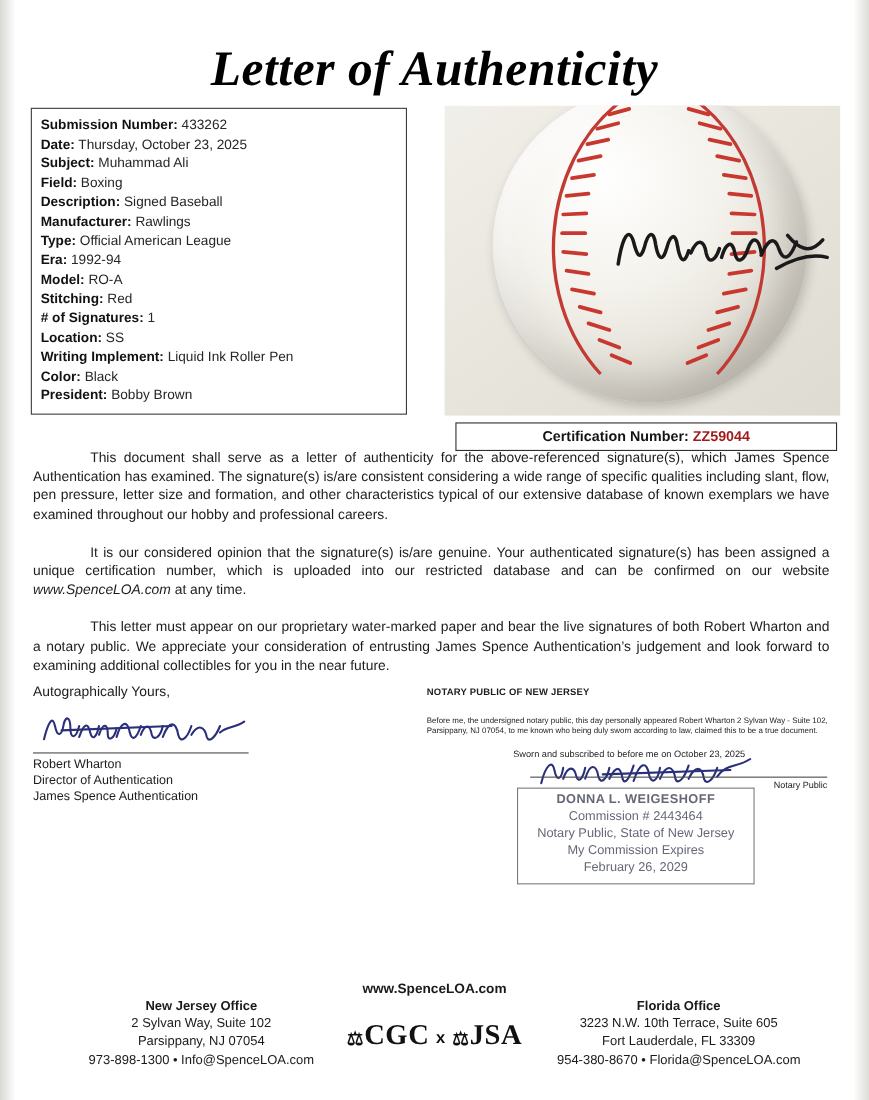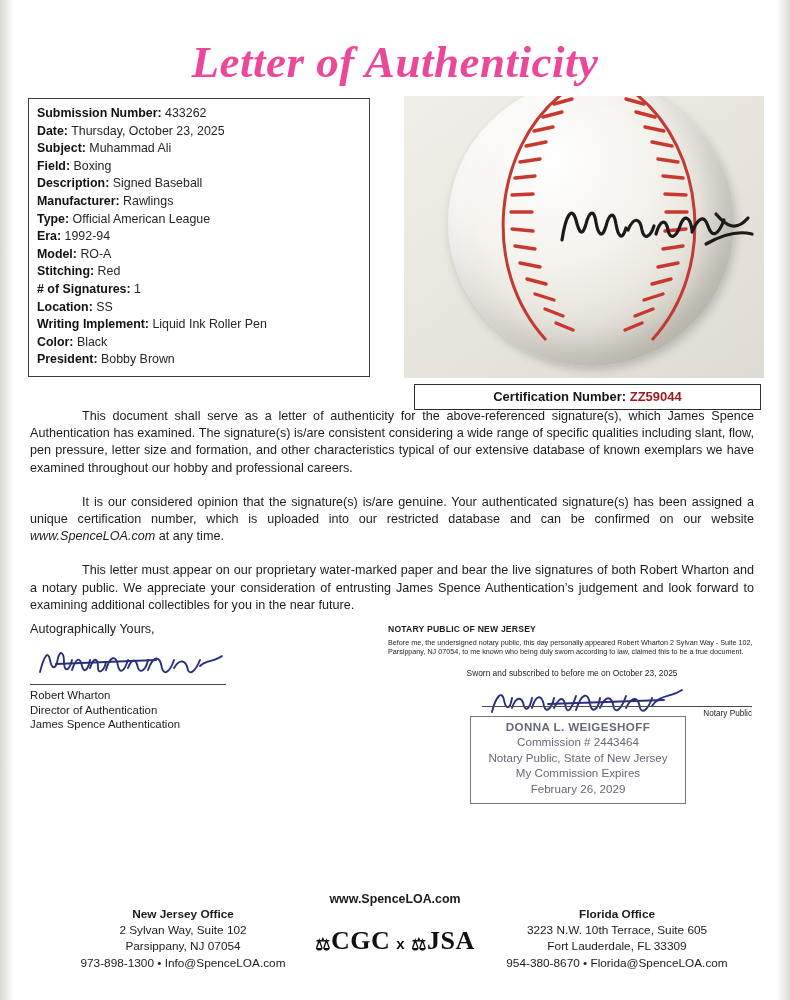--- a/index.html
+++ b/index.html
@@ -42,21 +42,21 @@
   .loa-title {
     position: absolute;
     top: 36px;
     left: 0;
     width: 790px;
     text-align: center;
     font-family: "Liberation Serif", serif;
     font-size: 45px;
     font-style: italic;
     font-weight: bold;
-    color: #ec4899;
+    color: #000000;
     letter-spacing: 0.5px;
   }
 
   
   .details {
     position: absolute;
     left: 28px;
     top: 98px;
     width: 342px;
     border: 1px solid #3b3b3b;
@@ -201,21 +201,21 @@
     top: 624px;
     width: 368px;
   }
   .notary-title {
     font-size: 8.6px;
     font-weight: bold;
     color: #1c1c1c;
     letter-spacing: 0.2px;
   }
   .notary-text {
-    margin-top: 4px;
+    margin-top: 16px;
     font-size: 7.2px;
     line-height: 9.4px;
     color: #242424;
   }
   .sworn {
     margin-top: 11px;
     font-size: 8.4px;
     color: #1c1c1c;
     text-align: center;
   }

